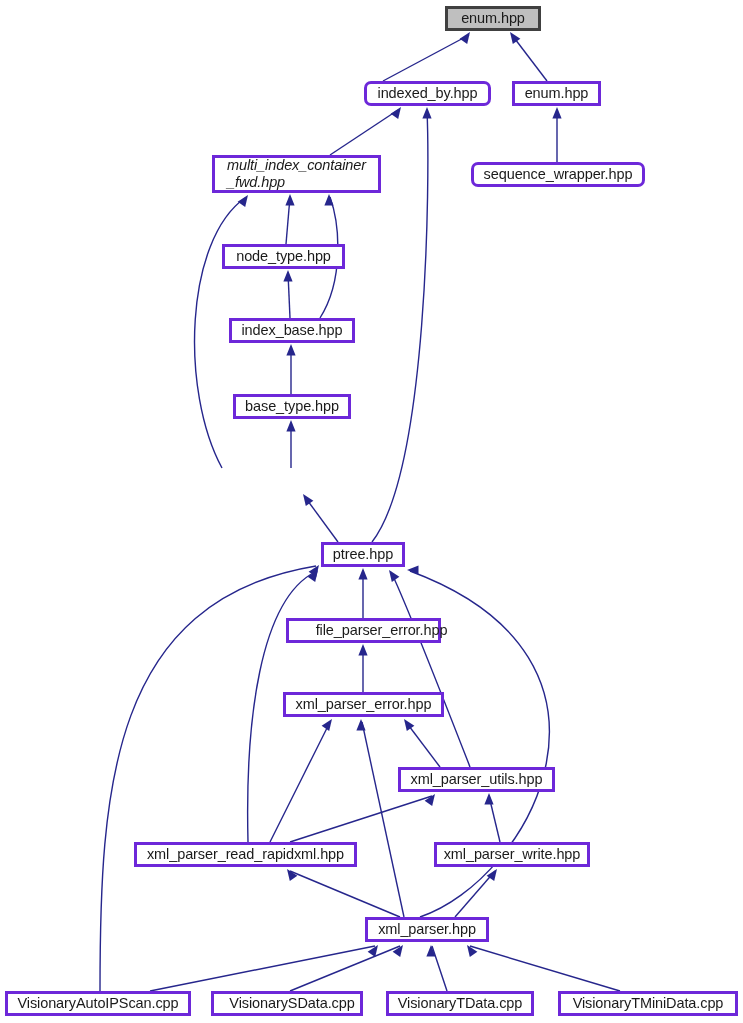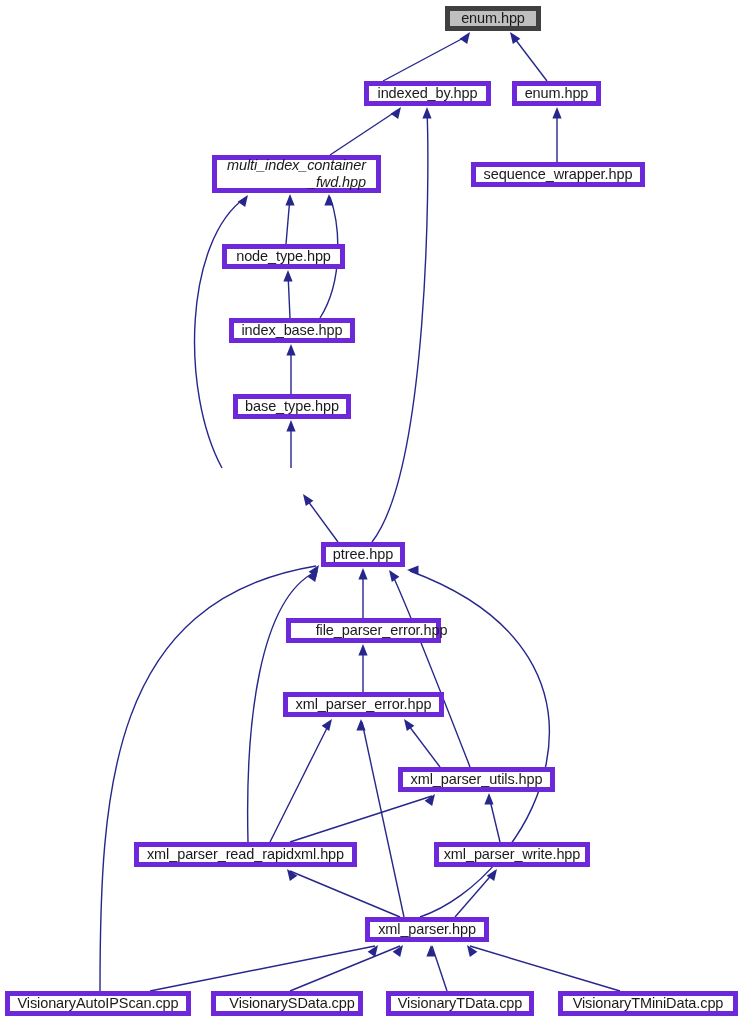--- a/index.html
+++ b/index.html
@@ -19,29 +19,29 @@
     position: absolute;
     left: 0;
     top: 0;
     width: 743px;
     height: 1023px;
     pointer-events: none;
   }
   .node {
     position: absolute;
     box-sizing: border-box;
-    border: 5px solid #6d28d9;
+    border: 3px solid #6d28d9;
     background: #ffffff;
     color: #1a1a1a;
     font-size: 14.5px;
     line-height: 1.12;
     display: flex;
     align-items: center;
     justify-content: center;
-    text-align: right;
+    text-align: left;
     white-space: pre;
     letter-spacing: -0.1px;
     z-index: 2;
   }
   .node.highlight {
     background: #bfbfbf;
     border-color: #404040;
   }
   .node.twoline {
     white-space: pre;
@@ -106,23 +106,23 @@
       <path d="M 150,991 L 375,946" fill="none" stroke="#26268c" stroke-width="1.4"></path>
       <polygon points="0,0 -4.6,11.5 4.6,11.5" fill="#26268c" transform="translate(378,945) rotate(35)"></polygon>
       <path d="M 290,991 L 400,946" fill="none" stroke="#26268c" stroke-width="1.4"></path>
       <polygon points="0,0 -4.6,11.5 4.6,11.5" fill="#26268c" transform="translate(403,945) rotate(35)"></polygon>
       <path d="M 447,991 L 432,946" fill="none" stroke="#26268c" stroke-width="1.4"></path>
       <polygon points="0,0 -4.6,11.5 4.6,11.5" fill="#26268c" transform="translate(431,945) rotate(0)"></polygon>
       <path d="M 620,991 L 470,946" fill="none" stroke="#26268c" stroke-width="1.4"></path>
       <polygon points="0,0 -4.6,11.5 4.6,11.5" fill="#26268c" transform="translate(467,945) rotate(-35)"></polygon>
     </svg>
 <div class="node highlight" style="left: 445px; top: 6px; width: 96px; height: 25px;">enum.hpp</div>
-    <div class="node" style="left: 364px; top: 81px; width: 127px; height: 25px;">indexed_by.hpp</div>
+    <div class="node" style="left: 364px; top: 81px; width: 127px; height: 25px; border-radius: 7px;">indexed_by.hpp</div>
     <div class="node" style="left: 512px; top: 81px; width: 89px; height: 25px;">enum.hpp</div>
-    <div class="node" style="left: 471px; top: 162px; width: 174px; height: 25px;">sequence_wrapper.hpp</div>
+    <div class="node" style="left: 471px; top: 162px; width: 174px; height: 25px; border-radius: 7px;">sequence_wrapper.hpp</div>
     <div class="node twoline" style="left: 212px; top: 155px; width: 169px; height: 38px; font-style: italic;">multi_index_container
 _fwd.hpp</div>
     <div class="node" style="left: 222px; top: 244px; width: 123px; height: 25px;">node_type.hpp</div>
     <div class="node" style="left: 229px; top: 318px; width: 126px; height: 25px;">index_base.hpp</div>
     <div class="node" style="left: 233px; top: 394px; width: 118px; height: 25px;">base_type.hpp</div>
     <div class="node" style="left: 321px; top: 542px; width: 84px; height: 25px;">ptree.hpp</div>
     <div class="node" style="left: 286px; top: 618px; width: 155px; height: 25px; padding-left: 36px;">file_parser_error.hpp</div>
     <div class="node" style="left: 283px; top: 692px; width: 161px; height: 25px;">xml_parser_error.hpp</div>
     <div class="node" style="left: 398px; top: 767px; width: 157px; height: 25px;">xml_parser_utils.hpp</div>
     <div class="node" style="left: 134px; top: 842px; width: 223px; height: 25px;">xml_parser_read_rapidxml.hpp</div>

